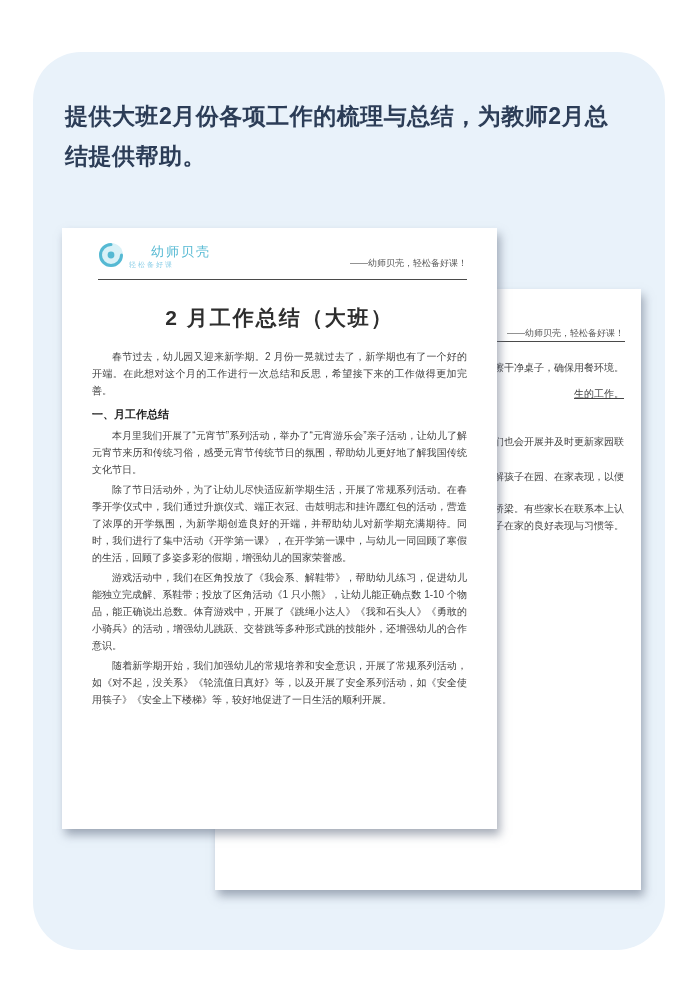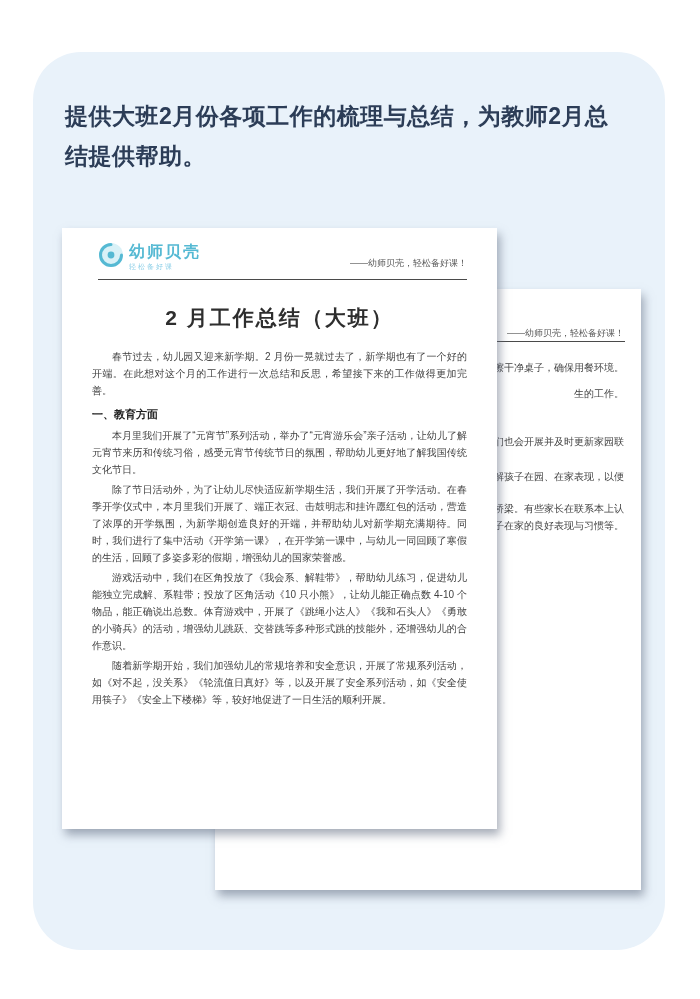--- a/index.html
+++ b/index.html
@@ -23,21 +23,21 @@
     box-shadow:3px 6px 9px rgba(96,108,128,0.55);
   }
   .page-front{left:62px;top:228px;z-index:2;overflow:hidden;}
   .page-back{left:215px;top:289px;width:426px;z-index:1;overflow:hidden;}
 
   
   .doc-header{padding:14px 30px 0 36px;}
   .header-row{display:flex;justify-content:space-between;align-items:flex-end;}
   .brand{display:flex;align-items:center;gap:5px;}
   .brand-text{display:flex;flex-direction:column;line-height:1.1;}
-  .brand-name{font-size:16px;font-weight:bold;color:#55b9d3;letter-spacing:2px;}
+  .brand-name{font-size:13px;font-weight:normal;color:#55b9d3;letter-spacing:2px;margin-left:22px;}
   .brand-sub{font-size:7px;color:#8fd0e8;letter-spacing:2px;margin-top:2px;}
   .tagline{font-size:9px;color:#555;padding-bottom:2px;}
   .divider{border:none;border-top:1.5px solid #4a4a4a;margin:7px 0 0 0;}
   .doc-title{
     margin-top:24px;text-align:center;font-size:21px;font-weight:bold;
     color:#2e2e2e;letter-spacing:2px;
   }
   
   .doc-body{
     margin:16px 30px 12px 30px;font-size:10px;line-height:17px;color:#3f3f3f;
@@ -63,21 +63,21 @@
 
 <div class="card"></div>
 
 <div class="intro">提供大班2月份各项工作的梳理与总结，为教师2月总结提供帮助。</div>
 
 <div class="page page-back">
   <div class="frag frag-tagline" style="top:38px">——幼师贝壳，轻松备好课！</div>
   <hr class="back-divider">
   <div id="back-frags">
       <div class="frag" style="top: 72px;">擦干净桌子，确保用餐环境。</div>
-      <div class="frag" style="top: 98px;">生的工作。</div>
+      <div class="frag" style="top: 98px; text-decoration: underline;">生的工作。</div>
       <div class="frag" style="top: 146px;">我们也会开展并及时更新家园联</div>
       <div class="frag" style="top: 181px;">了解孩子在园、在家表现，以便</div>
       <div class="frag" style="top: 213px;">的桥梁。有些家长在联系本上认</div>
       <div class="frag" style="top: 230px;">孩子在家的良好表现与习惯等。</div>
     </div>
 </div>
 
 <div class="page page-front">
   <div class="doc-header">
     <div class="header-row">
@@ -94,19 +94,19 @@
           <span class="brand-sub">轻松备好课</span>
         </span>
       </div>
       <div class="tagline">——幼师贝壳，轻松备好课！</div>
     </div>
     <hr class="divider">
   </div>
   <div class="doc-title">2 月工作总结（大班）</div>
   <div class="doc-body" id="doc-body">
       <p>春节过去，幼儿园又迎来新学期。2 月份一晃就过去了，新学期也有了一个好的开端。在此想对这个月的工作进行一次总结和反思，希望接下来的工作做得更加完善。</p>
-      <p class="sec">一、教育方面</p>
+      <p class="sec">一、月工作总结</p>
       <p>本月里我们开展了“元宵节”系列活动，举办了“元宵游乐会”亲子活动，让幼儿了解元宵节来历和传统习俗，感受元宵节传统节日的氛围，帮助幼儿更好地了解我国传统文化节日。</p>
-      <p>除了节日活动外，为了让幼儿尽快适应新学期生活，我们开展了开学活动。在春季开学仪式中，本月里我们开展了、端正衣冠、击鼓明志和挂许愿红包的活动，营造了浓厚的开学氛围，为新学期创造良好的开端，并帮助幼儿对新学期充满期待。同时，我们进行了集中活动《开学第一课》，在开学第一课中，与幼儿一同回顾了寒假的生活，回顾了多姿多彩的假期，增强幼儿的国家荣誉感。</p>
-      <p>游戏活动中，我们在区角投放了《我会系、解鞋带》，帮助幼儿练习，促进幼儿能独立完成解、系鞋带；投放了区角活动《10 只小熊》，让幼儿能正确点数 4-10 个物品，能正确说出总数。体育游戏中，开展了《跳绳小达人》《我和石头人》《勇敢的小骑兵》的活动，增强幼儿跳跃、交替跳等多种形式跳的技能外，还增强幼儿的合作意识。</p>
+      <p>除了节日活动外，为了让幼儿尽快适应新学期生活，开展了常规系列活动。在春季开学仪式中，我们通过升旗仪式、端正衣冠、击鼓明志和挂许愿红包的活动，营造了浓厚的开学氛围，为新学期创造良好的开端，并帮助幼儿对新学期充满期待。同时，我们进行了集中活动《开学第一课》，在开学第一课中，与幼儿一同回顾了寒假的生活，回顾了多姿多彩的假期，增强幼儿的国家荣誉感。</p>
+      <p>游戏活动中，我们在区角投放了《我会系、解鞋带》，帮助幼儿练习，促进幼儿能独立完成解、系鞋带；投放了区角活动《1 只小熊》，让幼儿能正确点数 1-10 个物品，能正确说出总数。体育游戏中，开展了《跳绳小达人》《我和石头人》《勇敢的小骑兵》的活动，增强幼儿跳跃、交替跳等多种形式跳的技能外，还增强幼儿的合作意识。</p>
       <p>随着新学期开始，我们加强幼儿的常规培养和安全意识，开展了常规系列活动，如《对不起，没关系》《轮流值日真好》等，以及开展了安全系列活动，如《安全使用筷子》《安全上下楼梯》等，较好地促进了一日生活的顺利开展。</p>
     </div>
 </div>
 
 </body></html>

